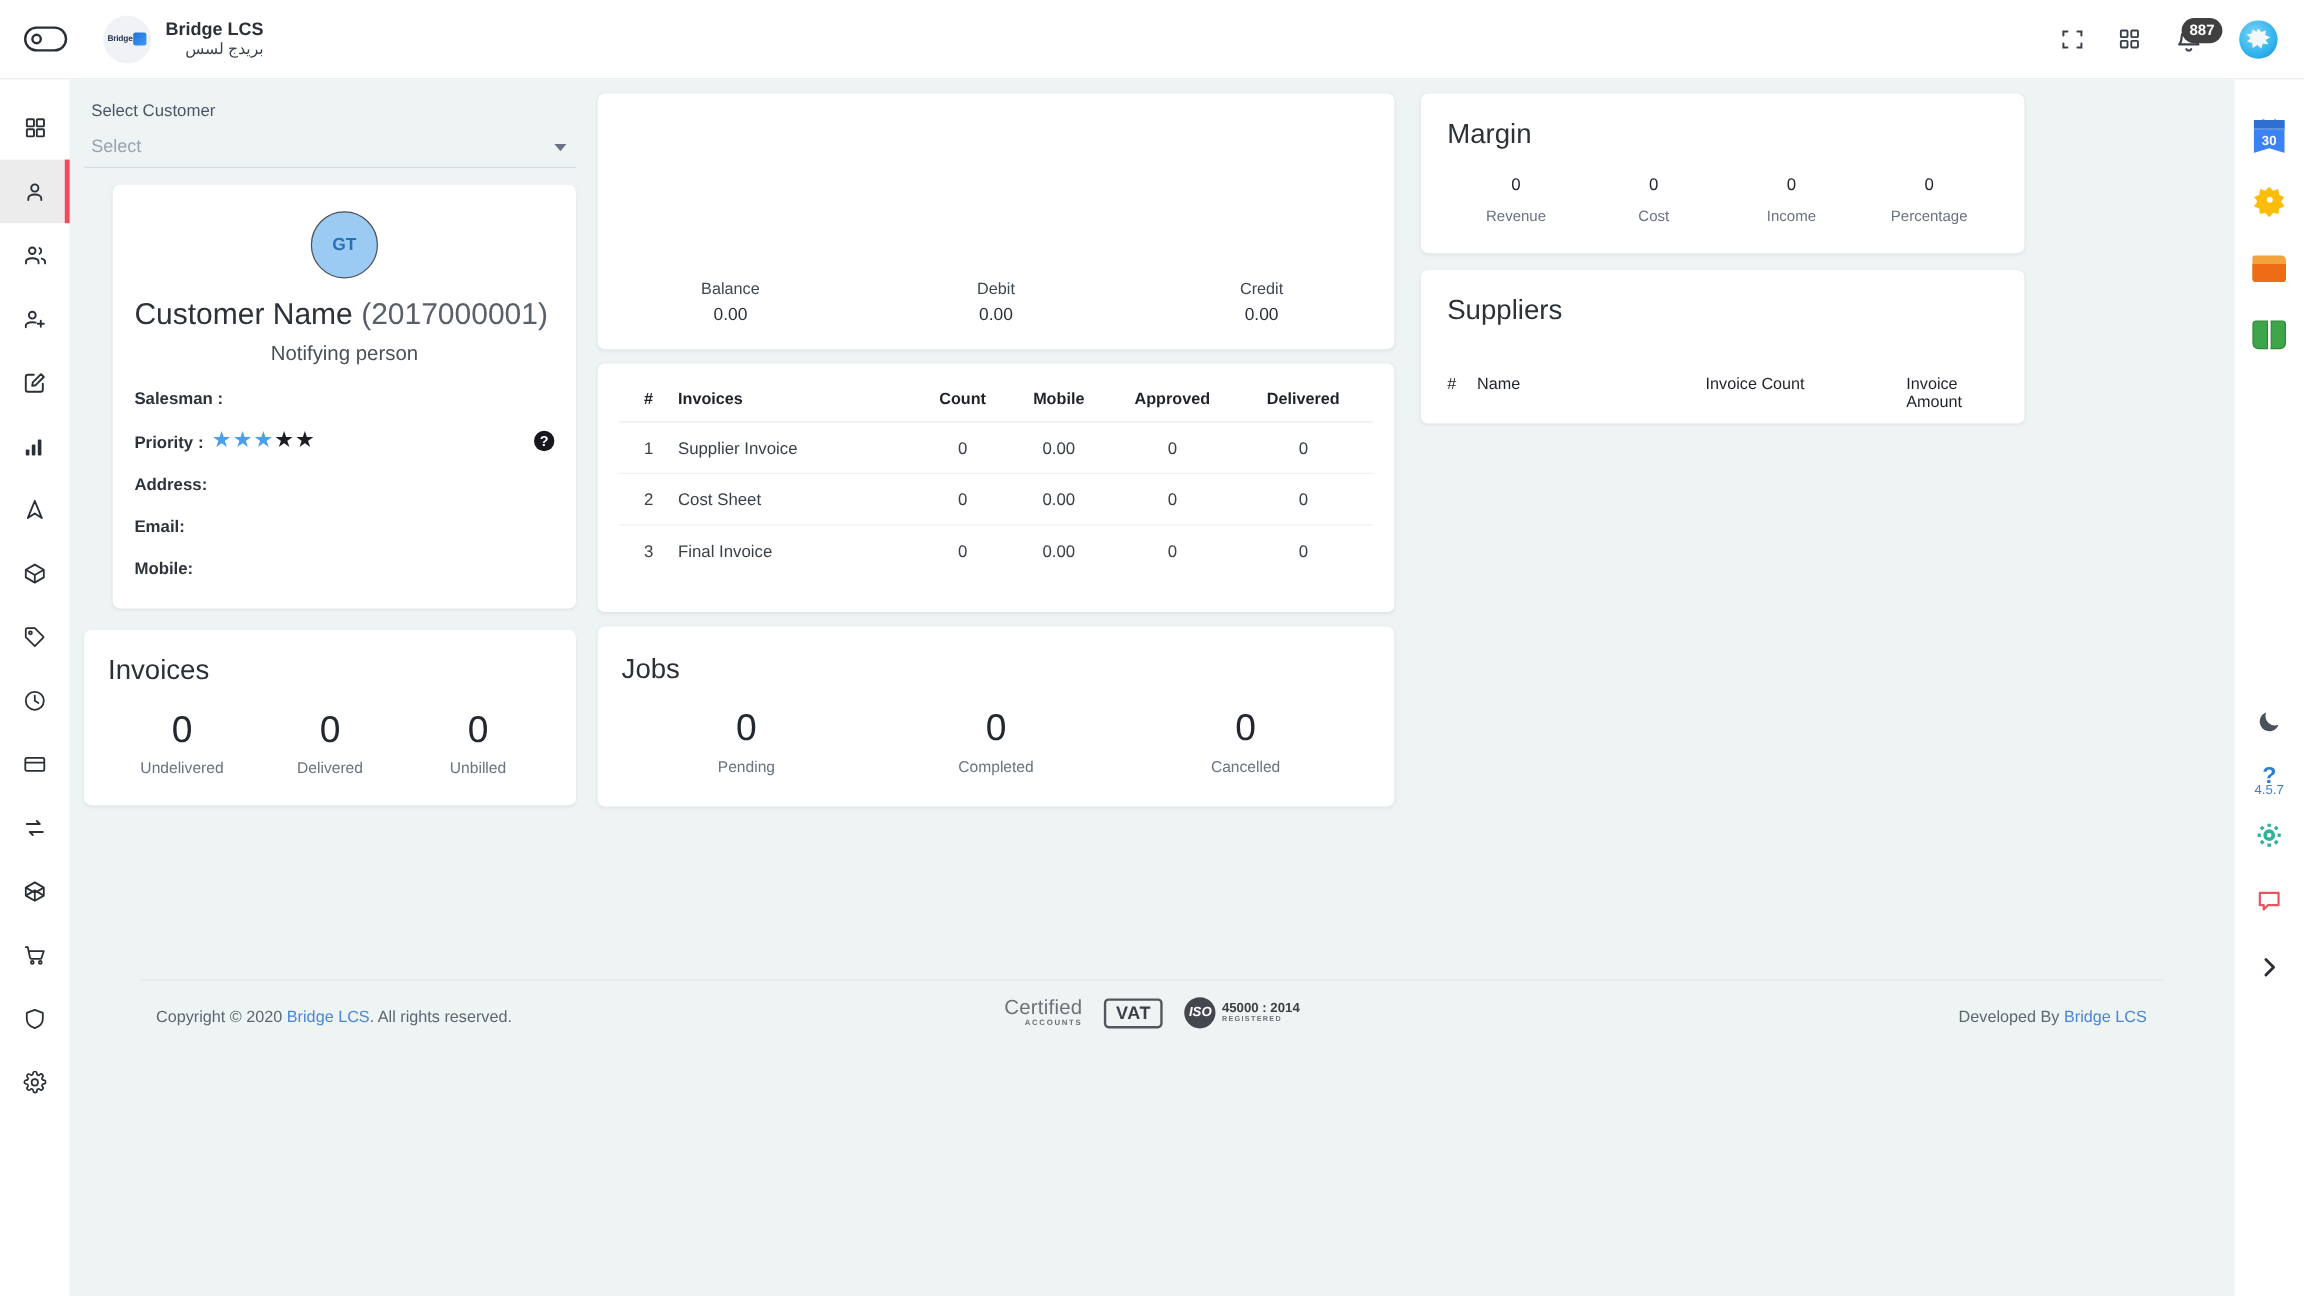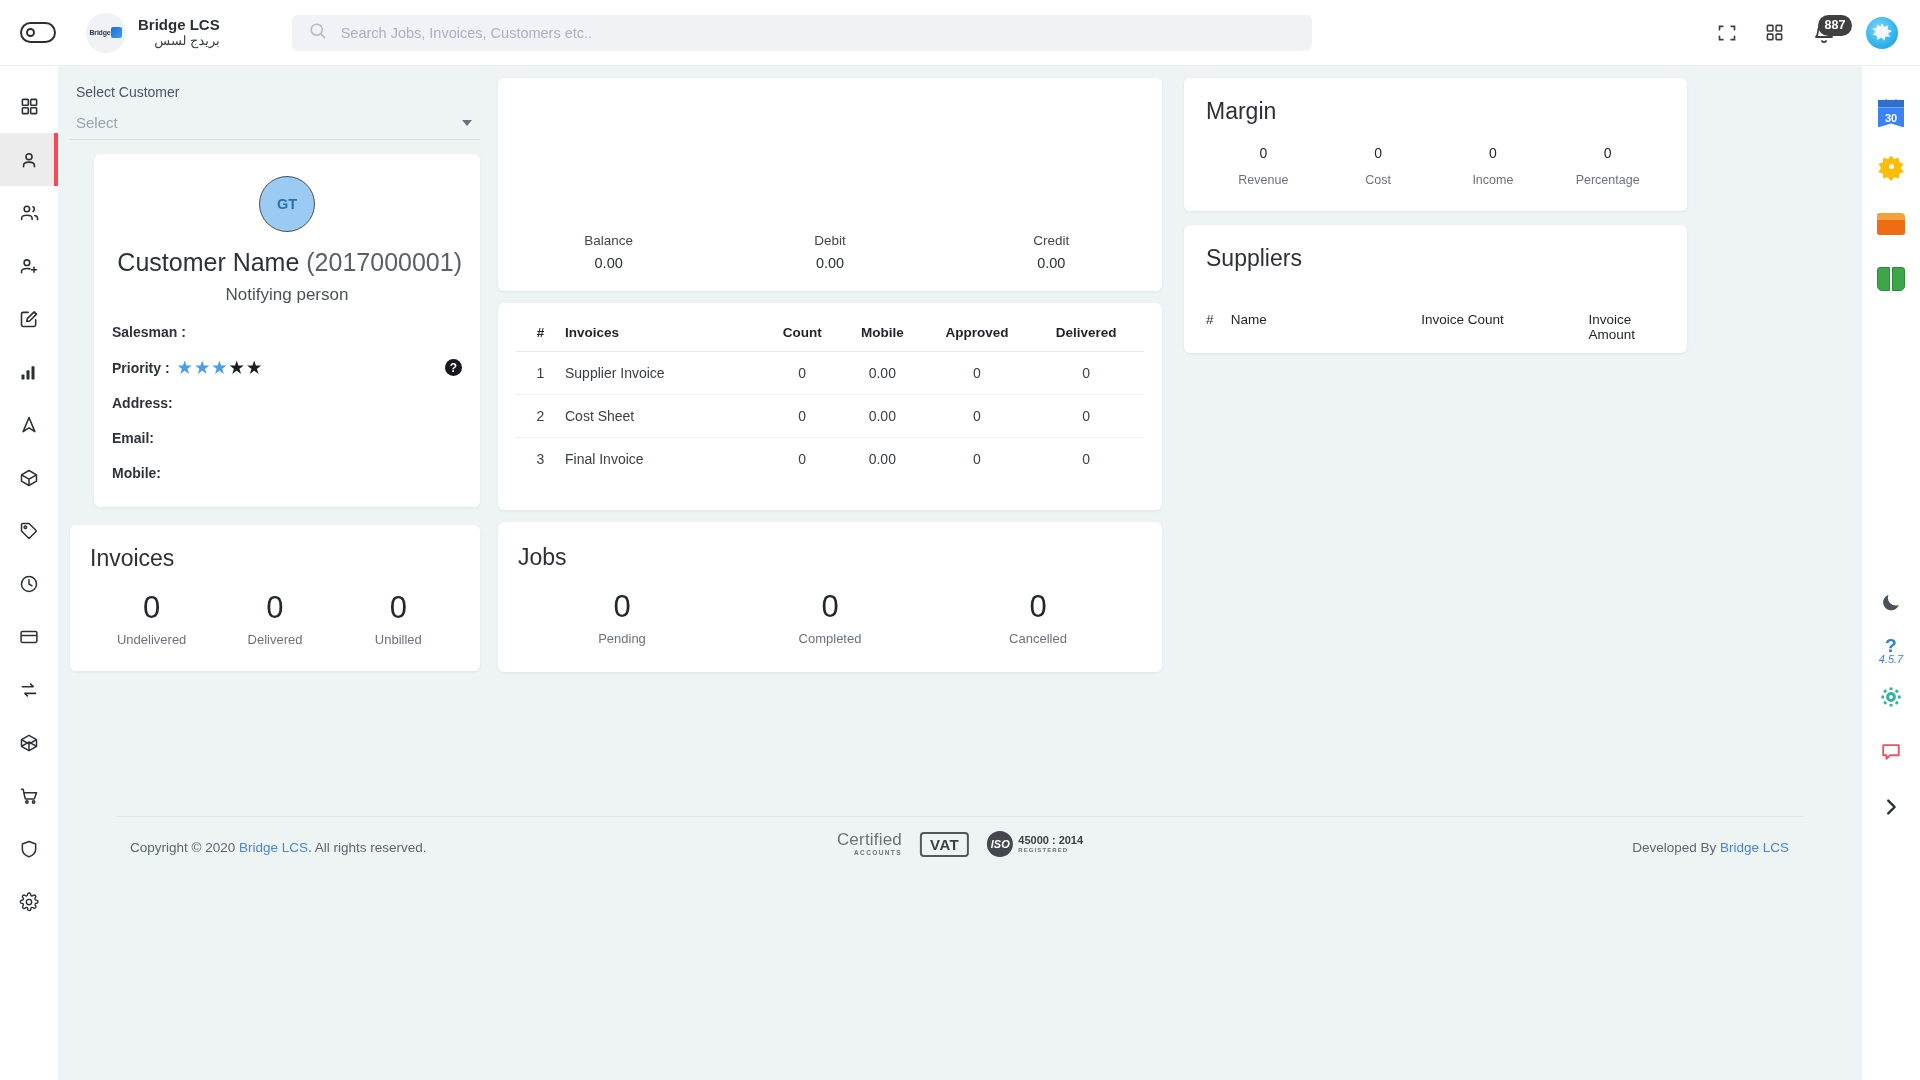--- a/index.html
+++ b/index.html
@@ -84,21 +84,21 @@
     width: 4px; background: #f7485a;
   }
   .lrow svg { display: block; }
   
   .rightbar {
     position: absolute; top: 66px; right: 0; width: 58px; bottom: 0;
     background: #ffffff; z-index: 30; display: flex; flex-direction: column;
     align-items: center; padding-top: 20px;
   }
   .rrow { height: 55px; display: flex; align-items: center; justify-content: center; cursor: pointer; width: 100%; }
-  .rver { font-size: 11px; color: #3b7fd4; text-align: center; margin-top: -12px; margin-bottom: 6px; font-style: italic; }
+  .rver { font-size: 11px; color: #3b7fd4; text-align: center; margin-top: -12px; margin-bottom: 6px; }
   .cal-icon {
     width: 26px; height: 28px; background: #3b82f6; border-radius: 2px; position: relative;
     color: #fff; font-size: 11px; font-weight: bold; display: flex; align-items: flex-end;
     justify-content: center; padding-bottom: 4px;
     clip-path: polygon(0 0,100% 0,100% 100%,50% 86%,0 100%);
   }
   .cal-icon::before {
     content: ""; position: absolute; top: 0; left: 0; right: 0; height: 7px;
     background: #2f6fd0; border-bottom: 1px solid #7aa8e8;
   }
@@ -147,21 +147,21 @@
   .card {
     background: #fff; border-radius: 6px; box-shadow: 0 1px 3px rgba(30,45,70,.07);
   }
   .cust-card { margin-top: 14px; padding: 22px 18px 26px; margin-left: 24px; }
   .avatar-big {
     width: 56px; height: 56px; border-radius: 50%; background: #9bcaf3;
     border: 1px solid #4a4f57; margin: 0 auto; display: flex;
     align-items: center; justify-content: center;
     font-size: 14.5px; font-weight: bold; color: #2a6fb5;
   }
-  .cust-name { text-align: right; margin-top: 16px; font-size: 25px; color: #2d3138; font-weight: normal; }
+  .cust-name { text-align: left; margin-top: 16px; font-size: 25px; color: #2d3138; font-weight: normal; }
   .cust-name .code { color: #5a6069; }
   .notify { text-align: center; font-size: 17px; color: #4b5058; margin-top: 8px; }
   .frow { margin-top: 19px; font-size: 14px; color: #2e333b; font-weight: bold; display: flex; align-items: center; }
   .frow .val { font-weight: normal; margin-left: 5px; }
   .stars { display: inline-flex; gap: 3px; margin-left: 8px; }
   .star { font-size: 16px; line-height: 1; color: #1a1d23; }
   .star.on { color: #4a9eea; }
   .help-circle {
     margin-left: auto; width: 17px; height: 17px; border-radius: 50%;
     background: #16181d; color: #fff; font-size: 12px; font-weight: bold;
@@ -251,31 +251,20 @@
           <span>Bridge</span>
           <span class="sq"></span>
         </span>
     </div>
     <div class="brand-text">
       <div class="en">Bridge LCS</div>
       <div class="ar">بريدج لسس</div>
     </div>
   </div>
 
-  <div class="searchwrap">
-    <div class="searchbox">
-      <span>
-        <svg width="19" height="19" viewBox="0 0 24 24" fill="none" stroke="#b4bccb" stroke-width="2">
-          <circle cx="11" cy="11" r="7"></circle>
-            <line x1="16.2" y1="16.2" x2="21" y2="21" stroke-linecap="round"></line>
-        </svg>
-      </span>
-      <input type="text" placeholder="Search Jobs, Invoices, Customers etc.." style="">
-    </div>
-  </div>
 
   <div class="top-right">
     <span class="ticon">
       <svg width="20" height="20" viewBox="0 0 24 24" fill="none" stroke="#3a4049" stroke-width="2" stroke-linecap="round">
         <path d="M3 8V4h4M21 8V4h-4M3 16v4h4M21 16v4h-4"></path>
       </svg>
     </span>
     <span class="ticon">
       <svg width="19" height="19" viewBox="0 0 24 24" fill="none" stroke="#3a4049" stroke-width="2">
         <rect x="3" y="3" width="7" height="7" rx="1"></rect>

